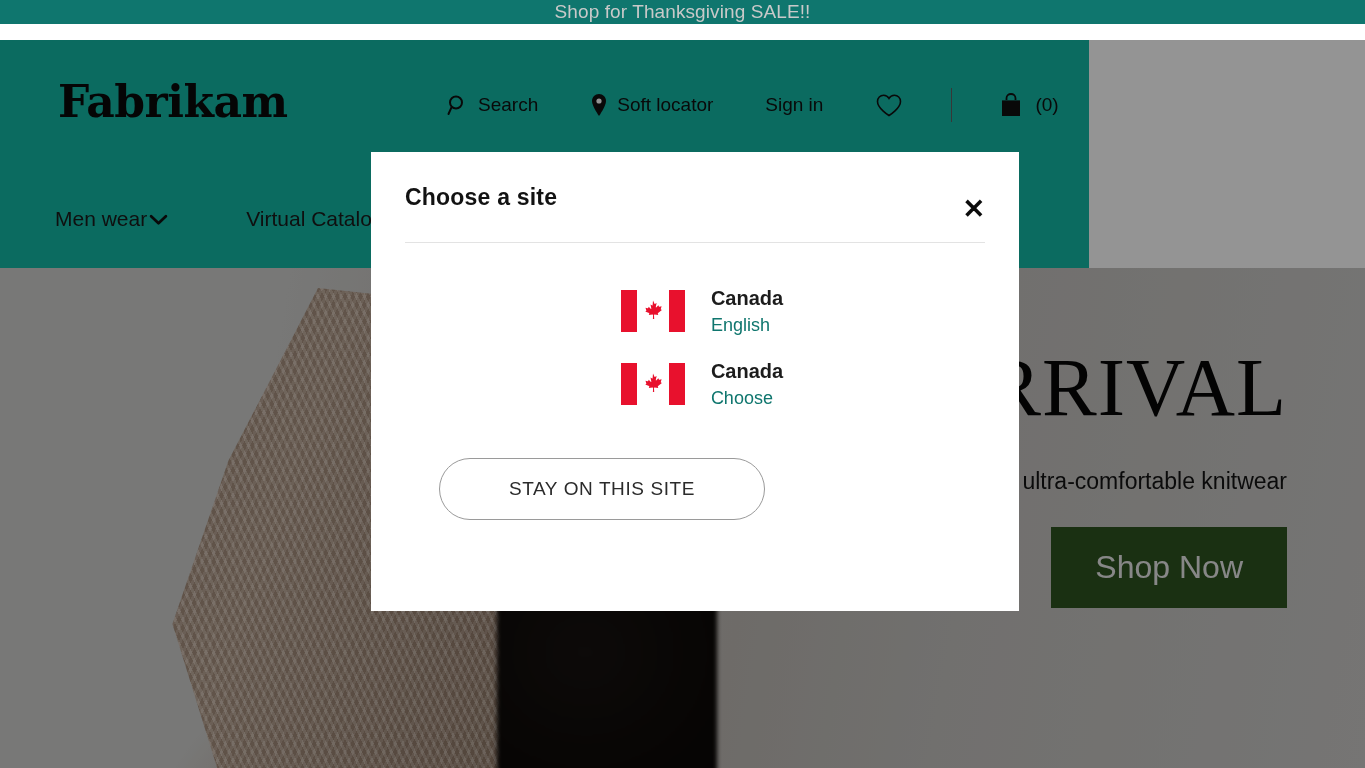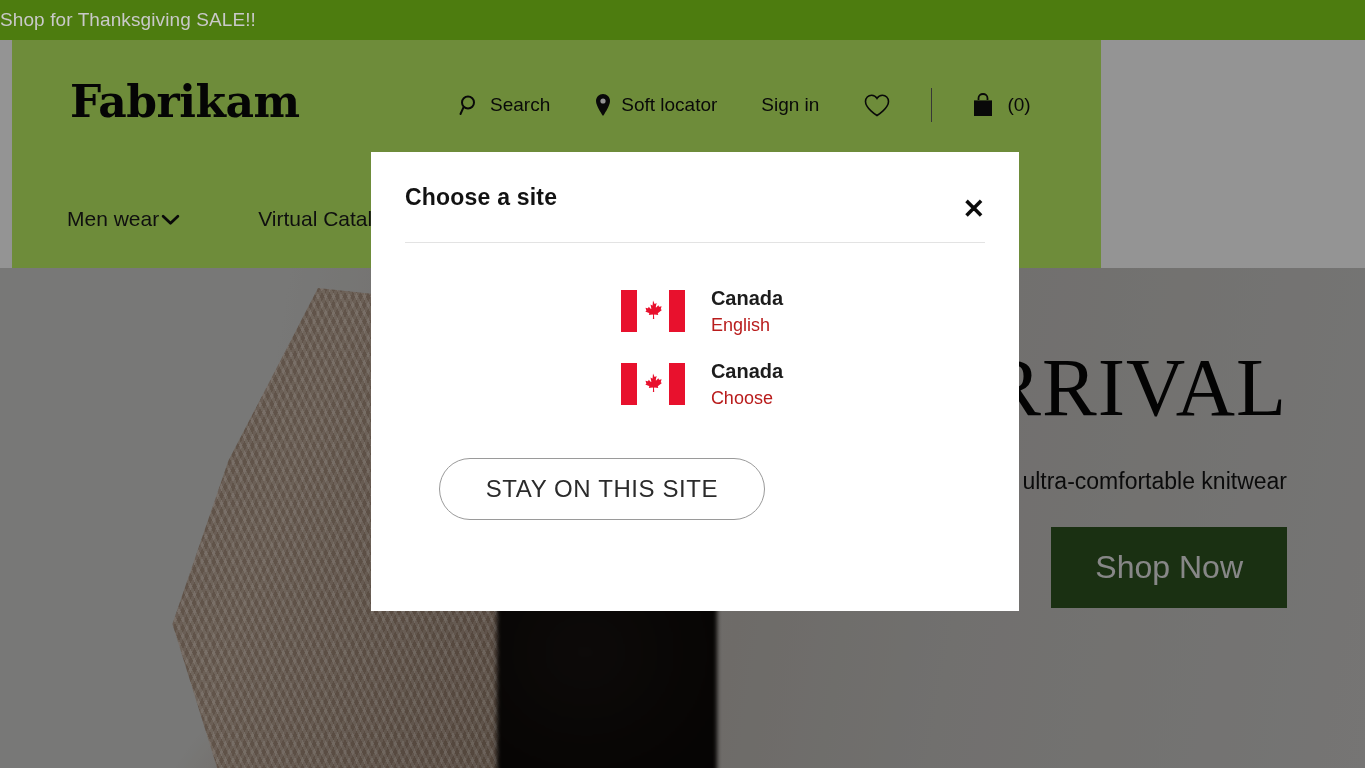--- a/index.html
+++ b/index.html
@@ -24,39 +24,39 @@
     position: absolute;
     inset: 0;
     background: #ffffff;
   }
 
   
   .promo-bar {
     position: absolute;
     top: 0; left: 0;
     width: 1365px;
-    height: 40px;
-    background: #4d7c0f;
-    display: flex;
-    align-items: center;
-    justify-content: flex-start;
+    height: 24px;
+    background: #0f766e;
+    display: flex;
+    align-items: center;
+    justify-content: center;
   }
   .promo-text {
     color: #c9c9c9;
     font-size: 19px;
     letter-spacing: .1px;
   }
 
   
   .header {
     position: absolute;
-    top: 40px; left: 12px;
+    top: 40px; left: 0;
     width: 1089px;
     height: 228px;
-    background: #bef264;
+    background: #14b8a6;
   }
 
   .header-top {
     position: relative;
     height: 130px;
   }
 
   .logo {
     position: absolute;
     left: 58px;
@@ -68,21 +68,21 @@
     color: #0a0a0a;
     line-height: 1;
   }
 
   .util-nav {
     position: absolute;
     left: 425px;
     top: 45px;
     display: flex;
     align-items: center;
-    gap: 0px;
+    gap: 8px;
     height: 40px;
   }
   .util-item {
     display: flex;
     align-items: center;
     gap: 9px;
     font-size: 19px;
     color: #101010;
     padding: 0 22px;
     cursor: pointer;
@@ -280,34 +280,34 @@
     height: 24px;
   }
   .site-names { line-height: 1.25; }
   .site-country {
     font-size: 20px;
     font-weight: 700;
     color: #1c1c1c;
   }
   .site-lang {
     font-size: 18px;
-    color: #b91c1c;
+    color: #0f766e;
     margin-top: 3px;
   }
 
   .stay-btn {
     display: block;
     margin: 38px 0 0 34px;
     width: 326px;
     height: 62px;
     border-radius: 31px;
     border: 1px solid #9a9a9a;
     background: #ffffff;
     color: #2b2b2b;
-    font-size: 24px;
+    font-size: 19px;
     letter-spacing: .6px;
     cursor: pointer;
     font-family: "Liberation Sans", sans-serif;
   }
 </style>
 </head>
 <body>
 
 <div class="page">
 

